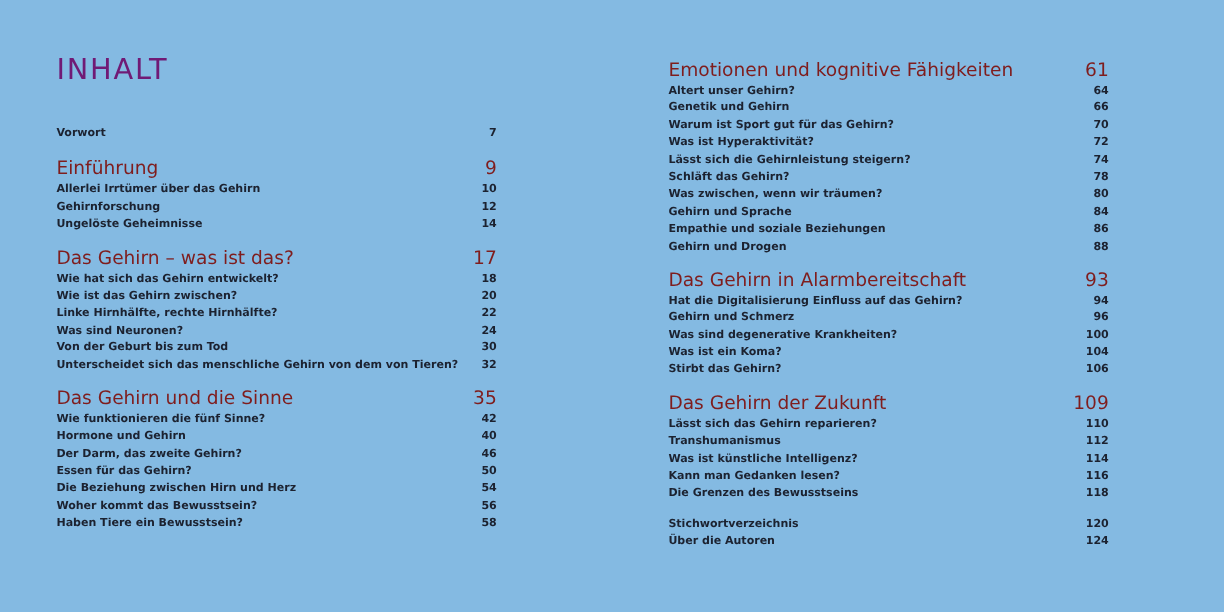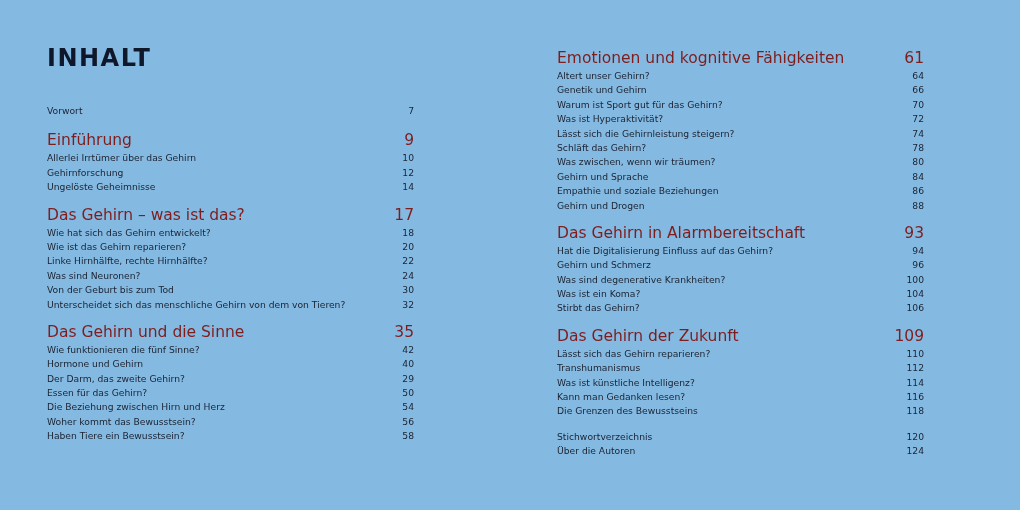--- a/index.html
+++ b/index.html
@@ -6,30 +6,31 @@
   body {
     width:1020px; height:510px; overflow:hidden;
     background:#84BAE2;
     font-family:"DejaVu Sans", sans-serif;
     color:#1c2230;
     position:relative;
   }
   .title {
     position:absolute; left:47px; top:44px;
     font-family:"DejaVu Sans", sans-serif;
-    font-weight:bold; font-size:24px; letter-spacing:1.5px;
-    color:#0f172a; margin:0; line-height:28px;
+    font-weight:normal; font-size:24px; letter-spacing:1.5px;
+    color:#701a75; margin:0; line-height:28px;
   }
   .col { position:absolute; width:367px; }
   .col.left { left:47px; top:104px; }
   .col.right { left:557px; top:48px; }
   .row {
     display:flex; justify-content:space-between; align-items:baseline;
     font-size:9.2px; height:14.4px; line-height:14.4px;
     white-space:nowrap;
+    font-weight:bold;
   }
   .heading {
     display:flex; justify-content:space-between; align-items:flex-start;
     color:#7f1d1d; font-size:15.5px; height:21px; line-height:21px;
     white-space:nowrap;
   }
   .gap-s { height:11px; }
   .gap-m { height:10px; }
   .gap-l { height:12px; }
   .num { text-align:right; }
@@ -66,21 +67,21 @@
 
   <div class="heading">
     <span>Das Gehirn – was ist das?</span>
     <span>17</span>
   </div>
   <div class="row">
       <span>Wie hat sich das Gehirn entwickelt?</span>
       <span class="num">18</span>
     </div>
   <div class="row">
-      <span>Wie ist das Gehirn reparieren?</span>
+      <span>Wie ist das Gehirn zwischen?</span>
       <span class="num">20</span>
     </div>
   <div class="row">
       <span>Linke Hirnhälfte, rechte Hirnhälfte?</span>
       <span class="num">22</span>
     </div>
   <div class="row">
       <span>Was sind Neuronen?</span>
       <span class="num">24</span>
     </div>
@@ -101,21 +102,21 @@
   <div class="row">
       <span>Wie funktionieren die fünf Sinne?</span>
       <span class="num">42</span>
     </div>
   <div class="row">
       <span>Hormone und Gehirn</span>
       <span class="num">40</span>
     </div>
   <div class="row">
       <span>Der Darm, das zweite Gehirn?</span>
-      <span class="num">29</span>
+      <span class="num">46</span>
     </div>
   <div class="row">
       <span>Essen für das Gehirn?</span>
       <span class="num">50</span>
     </div>
   <div class="row">
       <span>Die Beziehung zwischen Hirn und Herz</span>
       <span class="num">54</span>
     </div>
   <div class="row">

